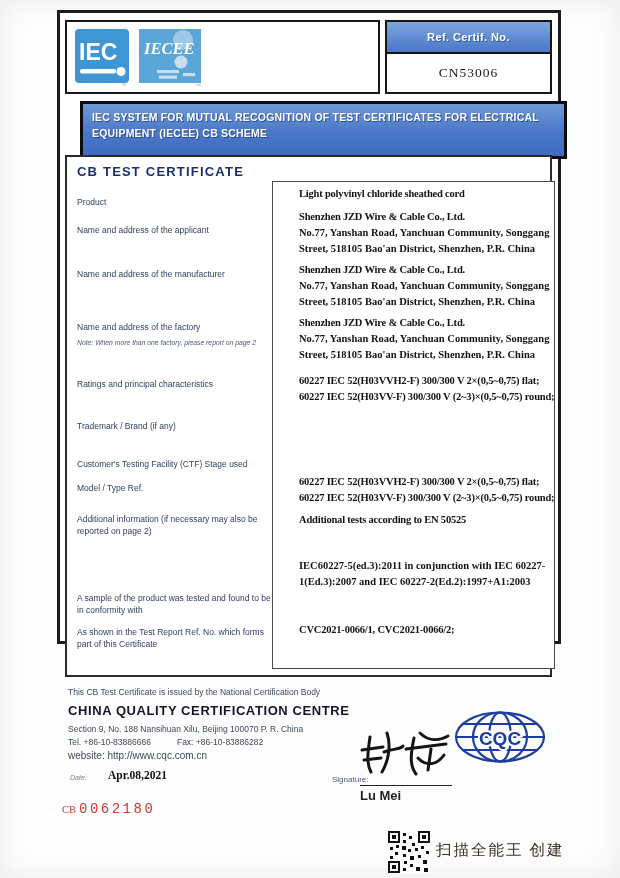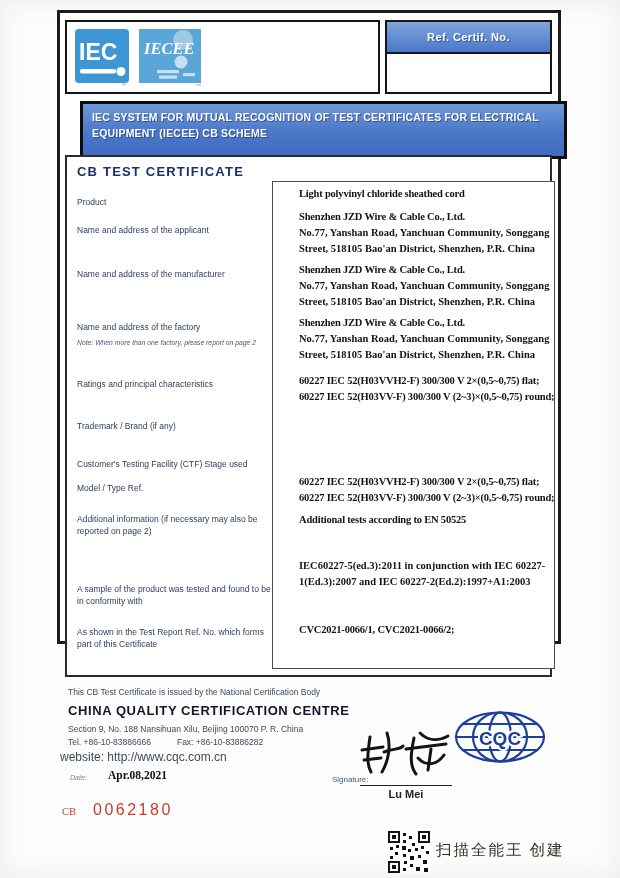--- a/index.html
+++ b/index.html
@@ -35,34 +35,34 @@
   .lbl{position:absolute;left:10px;width:195px;font-size:8.5px;line-height:1.4;color:#32415f;}
   .note{position:absolute;left:10px;width:200px;font-style:italic;font-size:6.8px;color:#4a5a74;}
   .val{position:absolute;left:26px;right:4px;font-family:"Liberation Serif",serif;
        font-weight:bold;font-size:10.5px;line-height:16px;color:#131313;}
   .vline{white-space:nowrap;letter-spacing:-0.2px;}
   
   .issued{position:absolute;left:8px;top:674px;font-size:8.5px;color:#3c4a63;}
   .ncb{position:absolute;left:8px;top:690px;font-size:13px;font-weight:bold;color:#15152a;letter-spacing:.6px;}
   .ncb-addr{position:absolute;left:8px;top:711px;font-size:8.5px;color:#3f4a5a;}
   .telfax{position:absolute;left:8px;top:724px;font-size:8.5px;color:#3f4a5a;display:flex;gap:26px;}
-  .website{position:absolute;left:0;top:737px;font-size:12px;color:#3f4a5a;}
+  .website{position:absolute;left:8px;top:737px;font-size:10px;color:#3f4a5a;}
   .date-lbl{position:absolute;left:10px;top:761px;font-size:7px;font-style:italic;color:#7a8296;}
   .date-val{position:absolute;left:48px;top:756px;font-family:"Liberation Serif",serif;
             font-weight:bold;font-size:11.5px;color:#111;}
   .sig-lbl{position:absolute;left:272px;top:762px;font-size:8px;color:#4a5a74;}
   .sig-svg{position:absolute;left:296px;top:712px;}
   .sig-line{position:absolute;left:300px;top:772px;width:92px;border-top:1.5px solid #222;}
-  .signer{position:absolute;left:300px;top:775px;width:92px;text-align:center;
-          font-size:11px;font-weight:bold;color:#222;}
+  .signer{position:absolute;left:300px;top:775px;width:92px;
+          font-size:13px;font-weight:bold;color:#222;}
   .cqc-svg{position:absolute;left:393px;top:697px;}
   
-  .stamp{position:absolute;left:62px;top:801px;display:flex;align-items:flex-end;gap:17px;color:#cf3830;}
+  .stamp{position:absolute;left:62px;top:801px;display:flex;align-items:flex-end;gap:3px;color:#cf3830;}
   .stamp-prefix{font-family:"Liberation Serif",serif;font-size:10.5px;padding-bottom:2px;}
-  .stamp-num{font-family:Liberation Sans, sans-serif;font-size:16px;letter-spacing:2.5px;}
+  .stamp-num{font-family:Liberation Mono, monospace;font-size:14px;letter-spacing:2.5px;}
   .qr{position:absolute;left:388px;top:831px;}
   .scan-note{position:absolute;left:436px;top:840px;font-family:"Liberation Serif",serif;
              font-size:15.5px;color:#3a3127;letter-spacing:2px;white-space:nowrap;}
 </style>
 </head>
 <body>
 
 <div class="page">
   <div class="frame">
 
@@ -81,38 +81,39 @@
         <rect x="18" y="41" width="22" height="3.2" fill="#d3e6f4" opacity="0.9"></rect>
         <rect x="20" y="46.5" width="18" height="3.2" fill="#d3e6f4" opacity="0.9"></rect>
         <rect x="44" y="44" width="12" height="3.2" fill="#d3e6f4" opacity="0.9"></rect>
         <text x="5" y="25" font-family="Liberation Serif,serif" font-size="16.5" font-weight="bold" font-style="italic" fill="#ffffff">IECEE</text>
         <text x="56" y="59" font-size="6" fill="#9aa6b4">™</text>
       </svg>
     </div>
 
     <div class="ref-box">
       <div class="ref-head">Ref. Certif. No.</div>
+      <div class="ref-val">CN53006</div>
     </div>
 
     <div class="banner">IEC SYSTEM FOR MUTUAL RECOGNITION OF TEST CERTIFICATES FOR ELECTRICAL EQUIPMENT (IECEE) CB SCHEME</div>
 
     <div class="main-box">
       <div class="cb-title">CB TEST CERTIFICATE</div>
 
       <div class="lbl" style="top:40px">Product</div>
       <div class="lbl" style="top:68px">Name and address of the applicant</div>
       <div class="lbl" style="top:165px">Name and address of the factory</div>
       <div class="lbl" style="top:112px">Name and address of the manufacturer</div>
       <div class="note" style="top:182px">Note: When more than one factory, please report on page 2</div>
       <div class="lbl" style="top:222px">Ratings and principal characteristics</div>
       <div class="lbl" style="top:264px">Trademark / Brand (if any)</div>
       <div class="lbl" style="top:302px">Customer's Testing Facility (CTF) Stage used</div>
       <div class="lbl" style="top:326px">Model / Type Ref.</div>
       <div class="lbl" style="top:357px">Additional information (if necessary may also be reported on page 2)</div>
-      <div class="lbl" style="top:427px">A sample of the product was tested and found to be in conformity with</div>
+      <div class="lbl" style="top:436px">A sample of the product was tested and found to be in conformity with</div>
       <div class="lbl" style="top:470px">As shown in the Test Report Ref. No. which forms part of this Certificate</div>
 
       <div class="value-box">
         <div class="val vline" style="top:4px">Light polyvinyl chloride sheathed cord</div>
 
         <div class="val" style="top:27px">
           <div class="vline">Shenzhen JZD Wire &amp; Cable Co., Ltd.</div>
           <div>No.77, Yanshan Road, Yanchuan Community, Songgang Street, 518105 Bao'an District, Shenzhen, P.R. China</div>
         </div>
 

